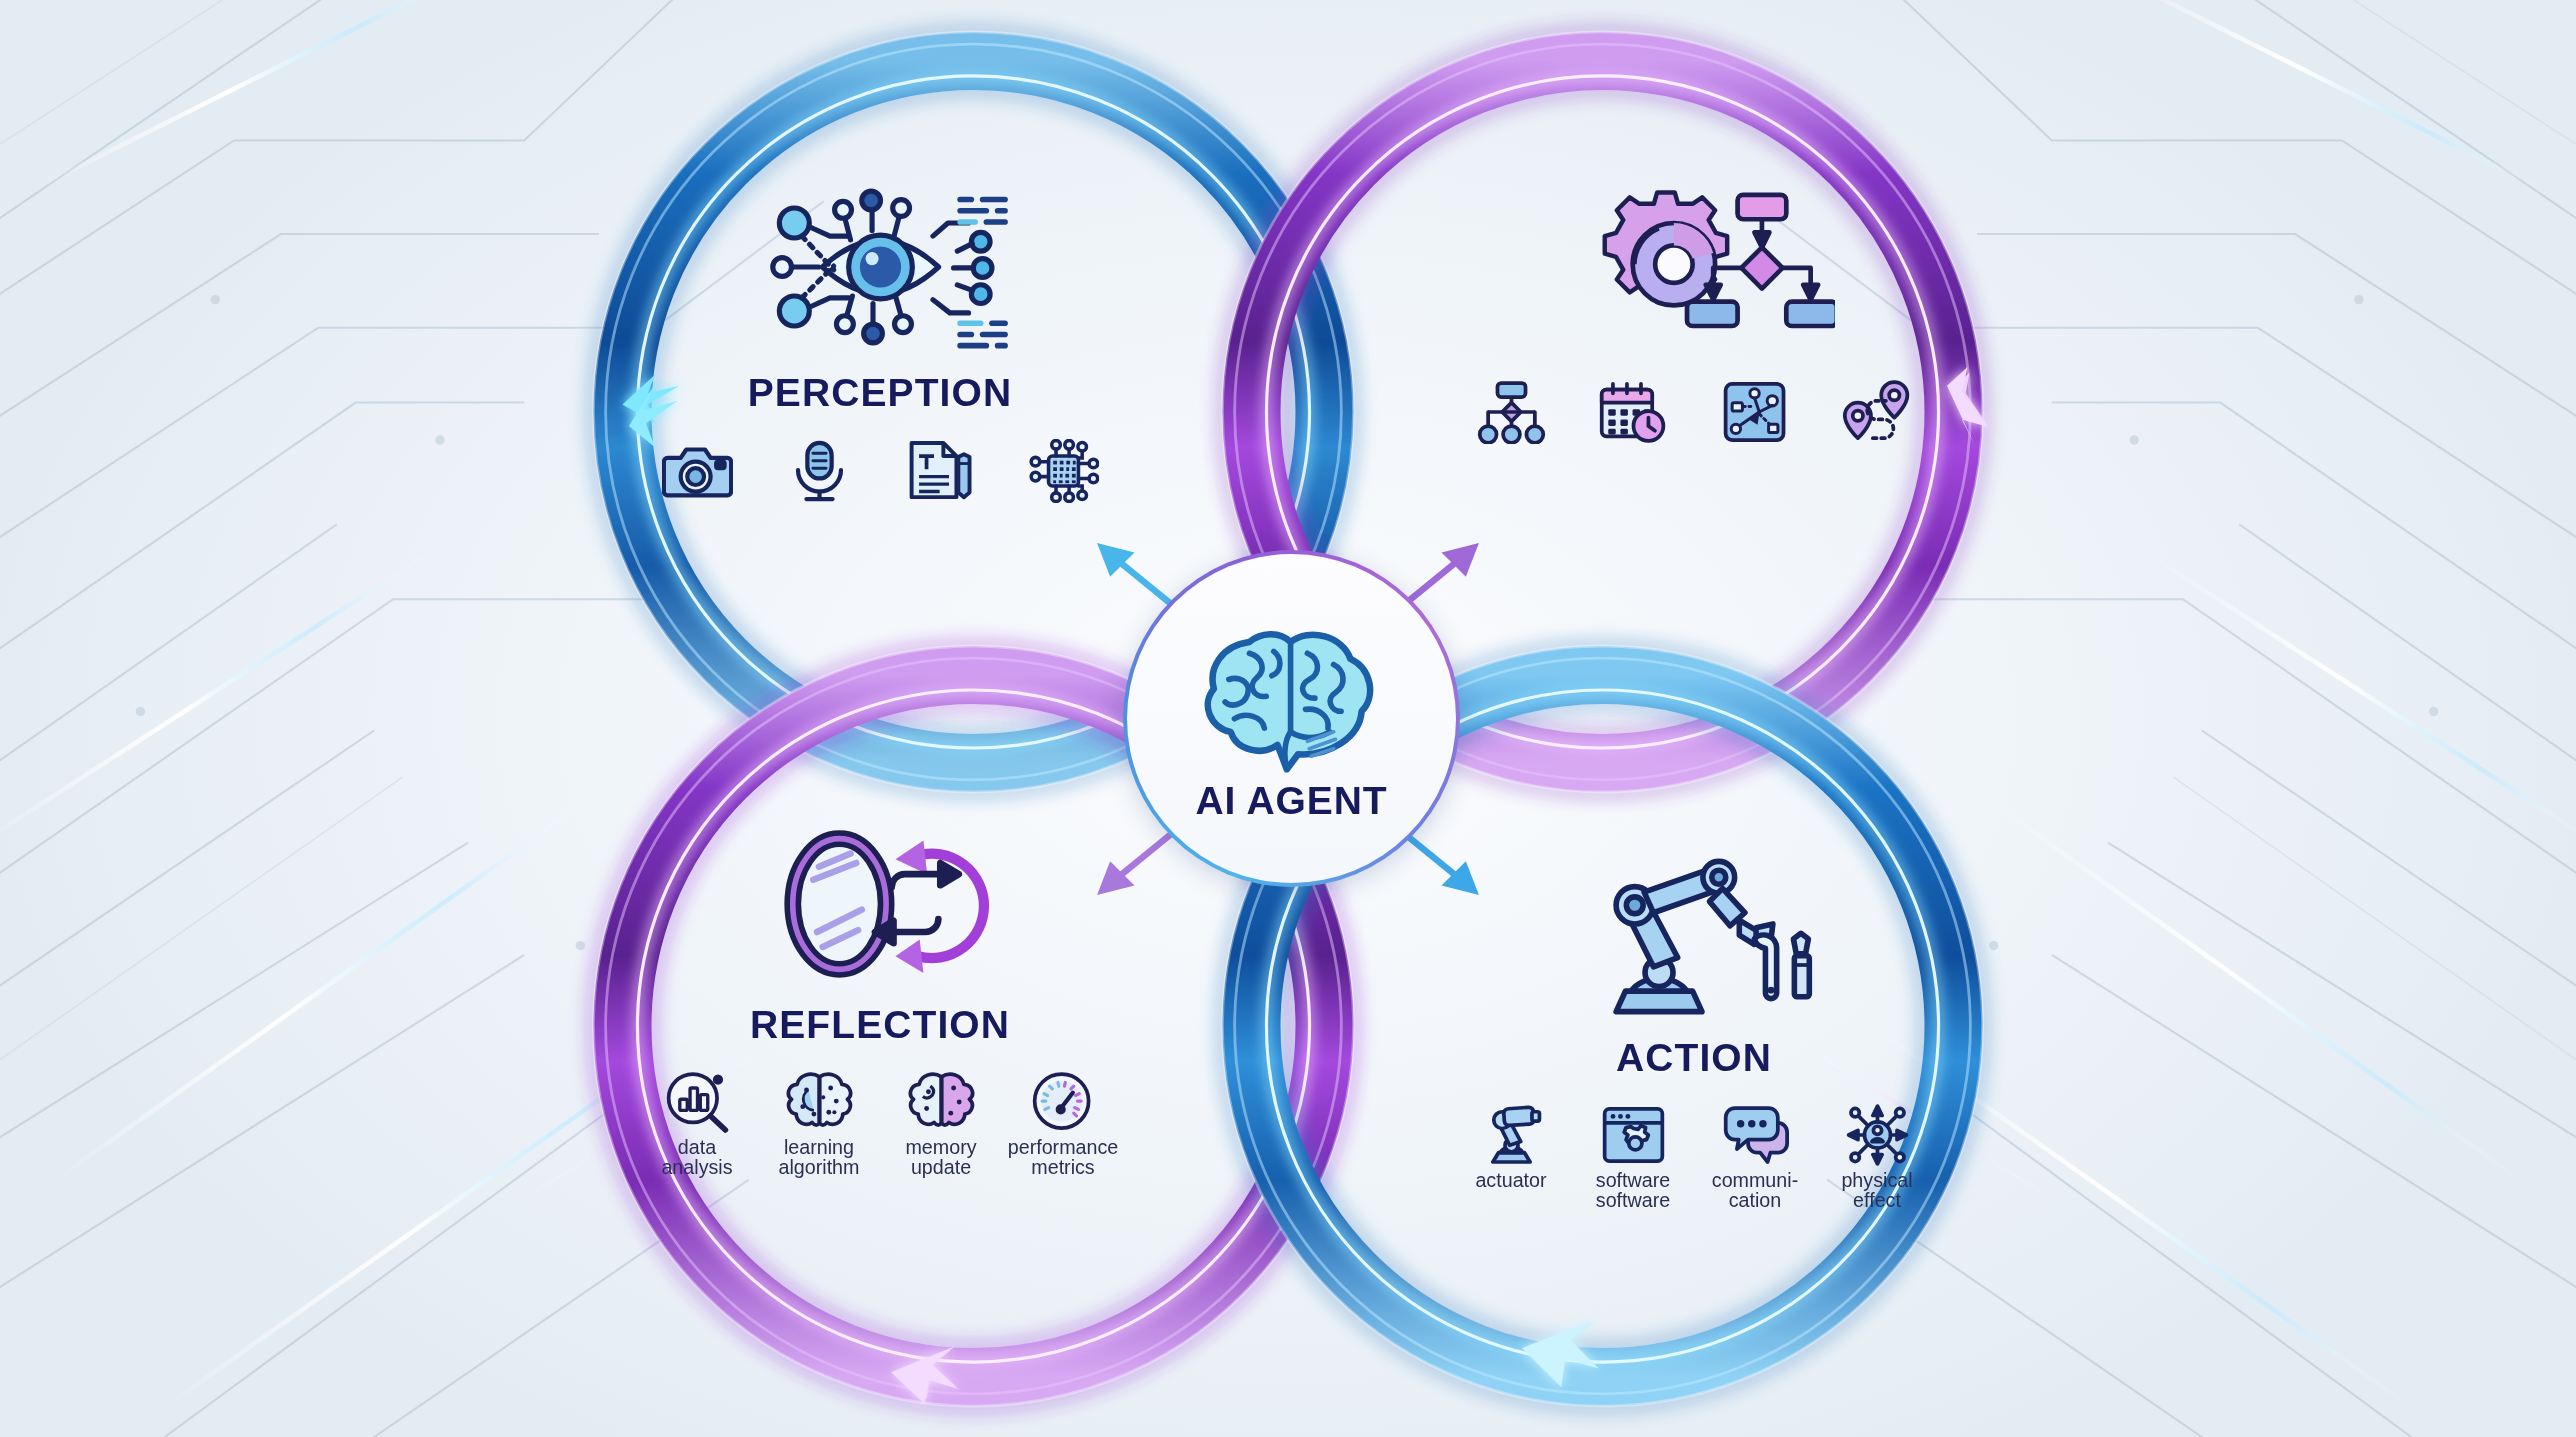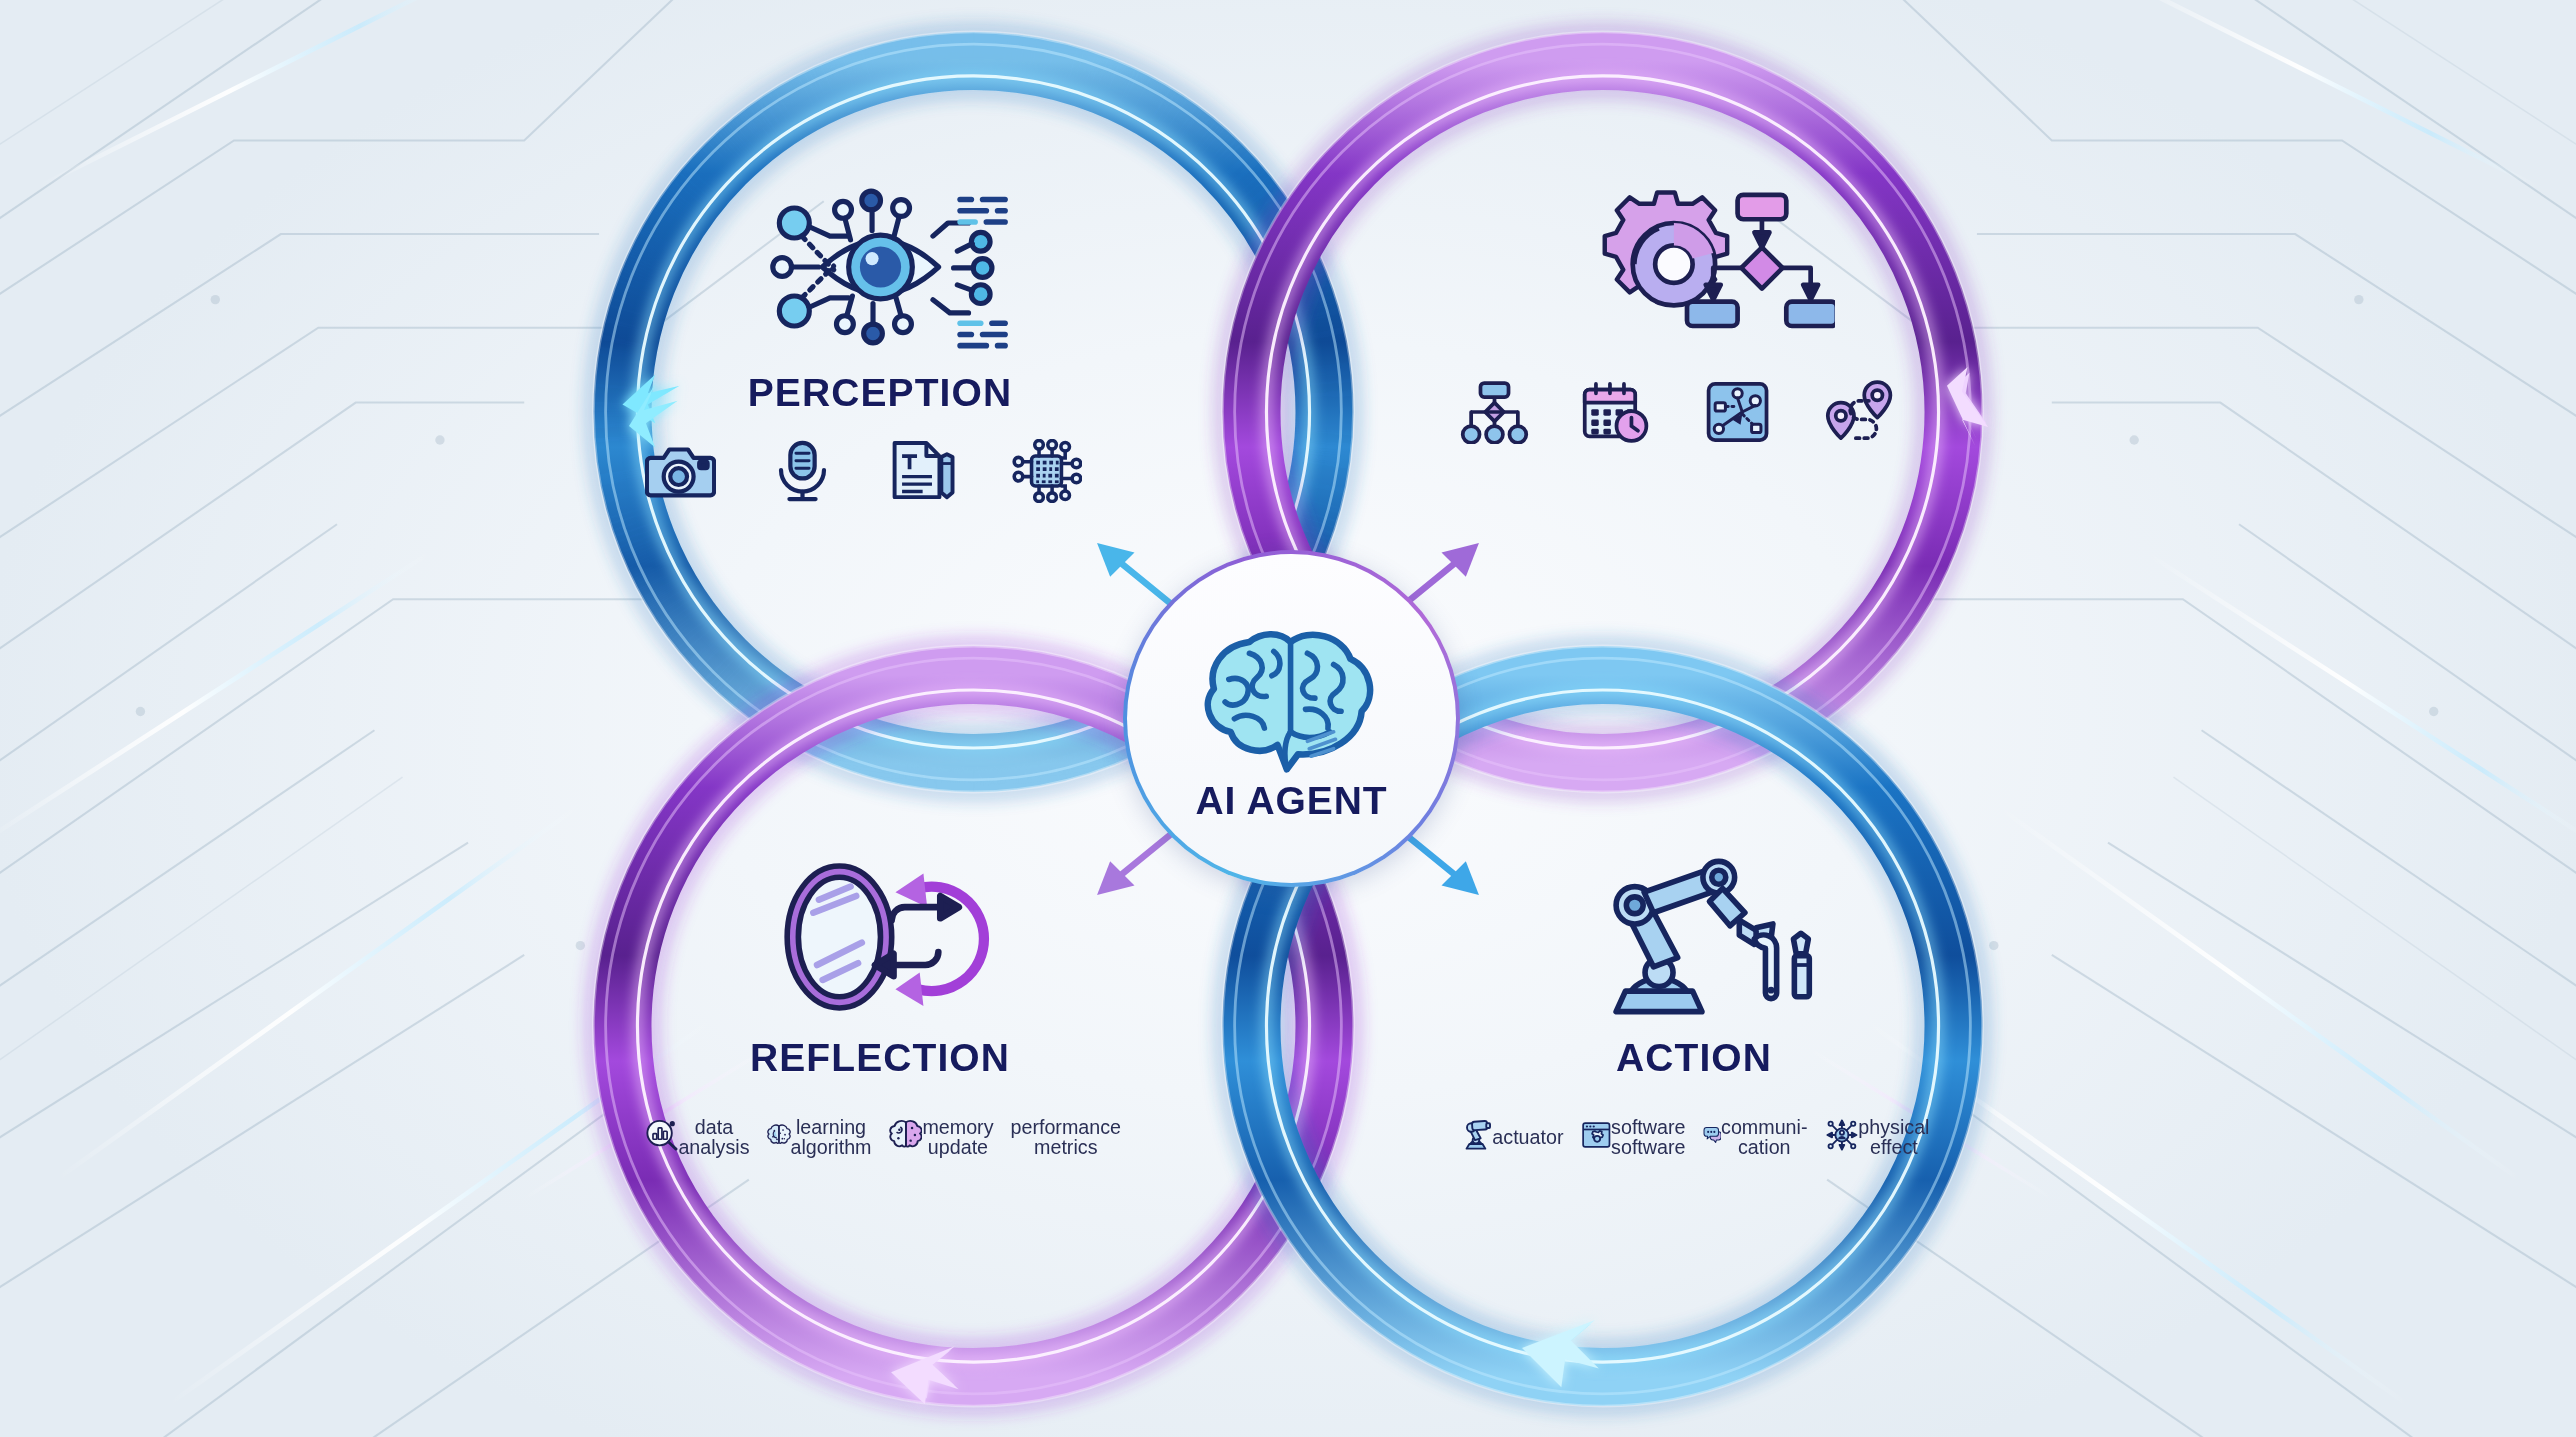--- a/index.html
+++ b/index.html
@@ -42,33 +42,33 @@
     letter-spacing:1.1px;
     color:#161b5e;
     margin-top:15px;
     text-shadow:0 0.9px 1.9px rgba(255,255,255,.9);
   }
   .quad-icons {
     margin-top:24px;
     display:flex; justify-content:center; align-items:flex-start;
     gap:17px;
   }
-  .qi { width:105px; display:flex; flex-direction:row; align-items:center; }
+  .qi { width:105px; display:flex; flex-direction:column; align-items:center; }
   .qi svg { display:block; }
   .qi-label {
     margin-top:3.7px;
     font-size:19.7px;
     line-height:1.02;
     color:#2a2f55;
     font-family:"Liberation Sans", sans-serif;
   }
 
   #quad-perception { left:618px; top:159px; }
   #quad-planning   { left:1432px; top:159px; }
-  #quad-reflection { left:618px; top:824px; }
+  #quad-reflection { left:618px; top:791px; }
   #quad-action     { left:1432px; top:824px; }
 
   
   #hub {
     position:absolute;
     left:1123px; top:550px;
     width:337px; height:337px;
     border-radius:50%;
     z-index:30;
     background:

